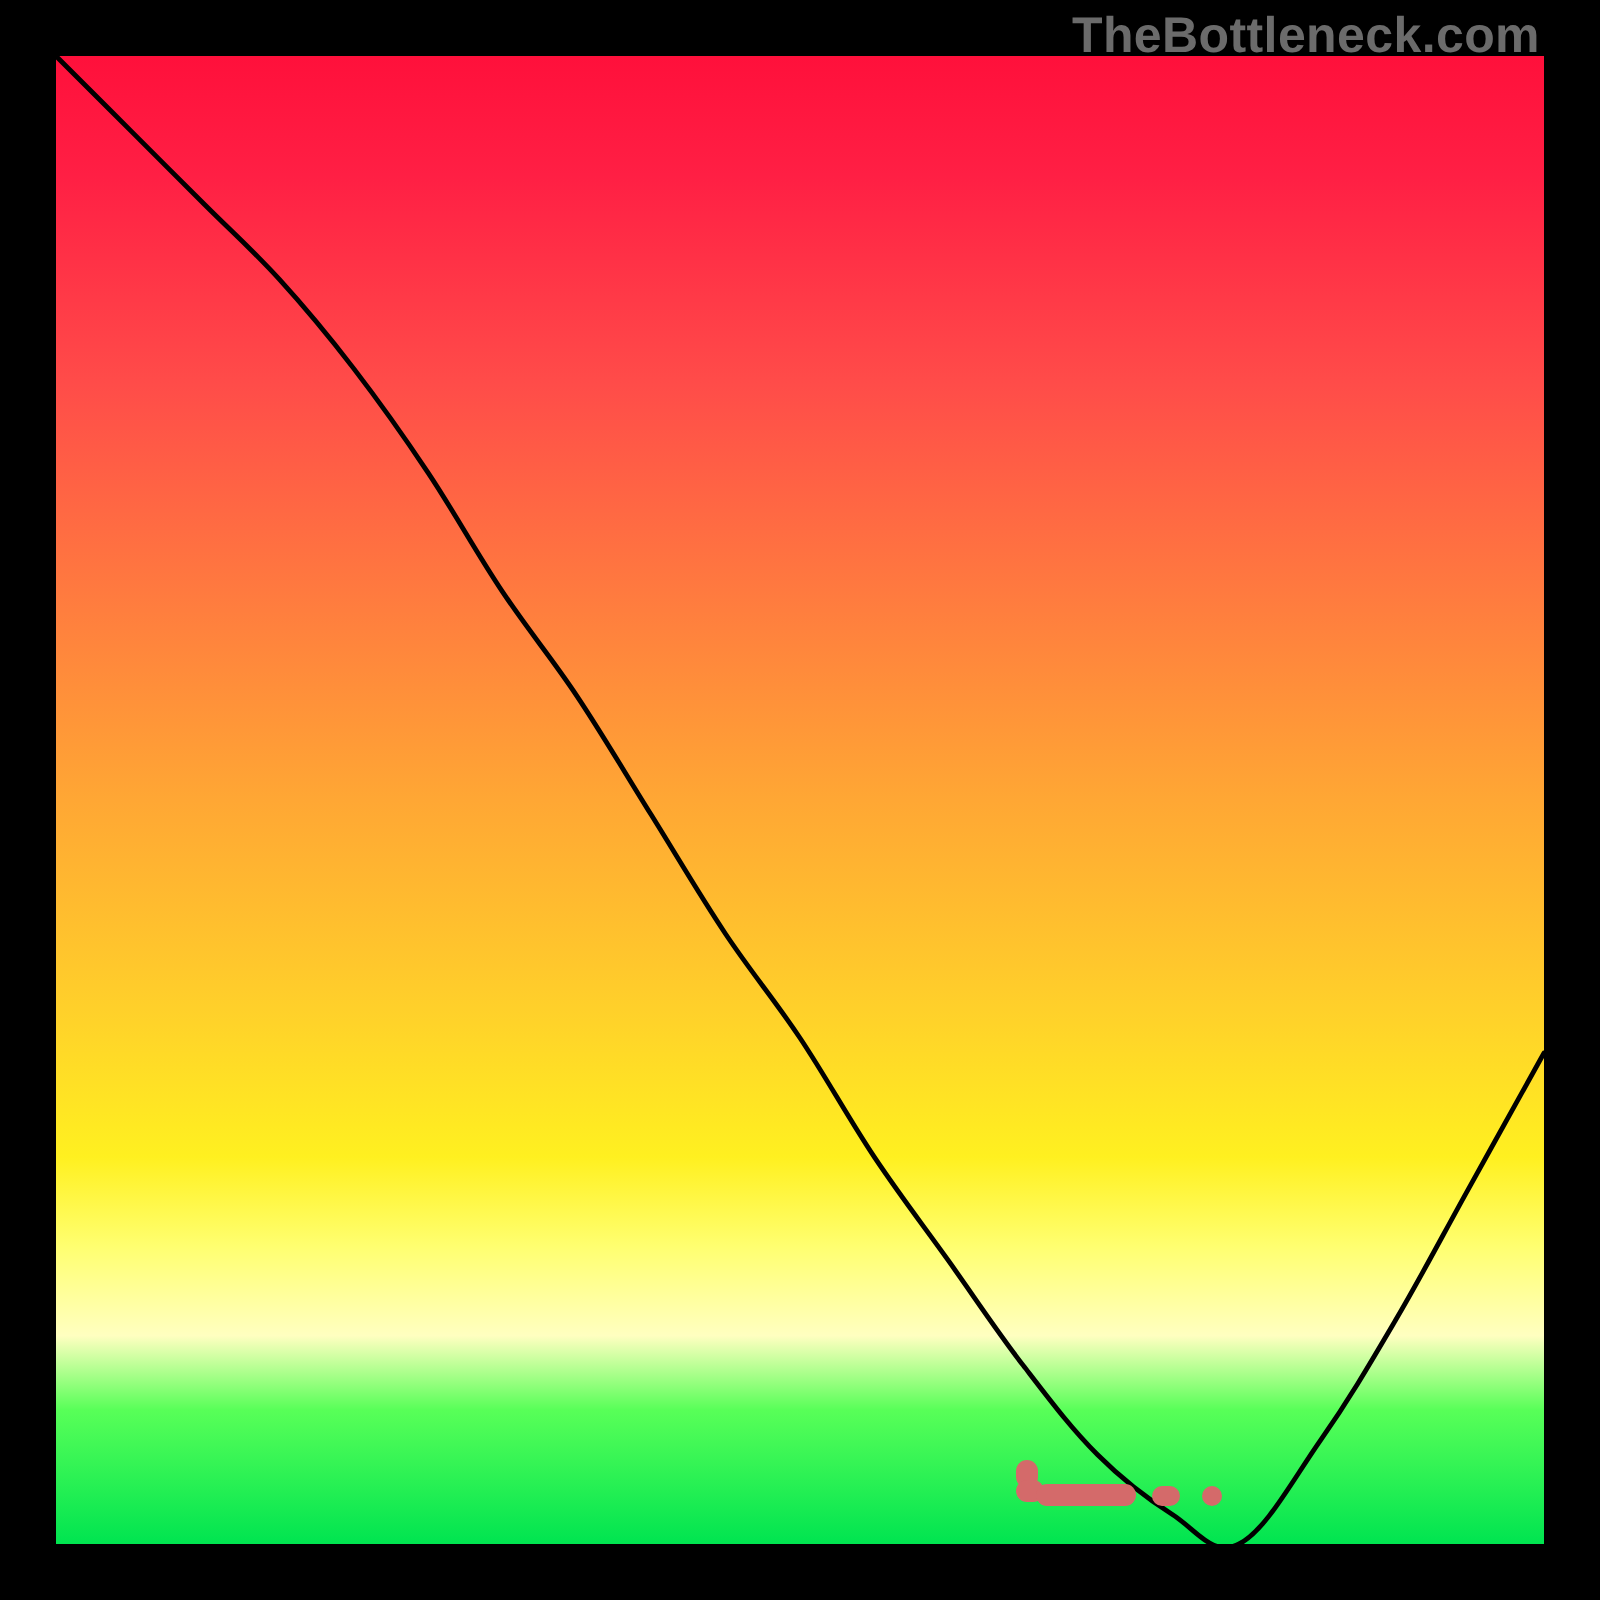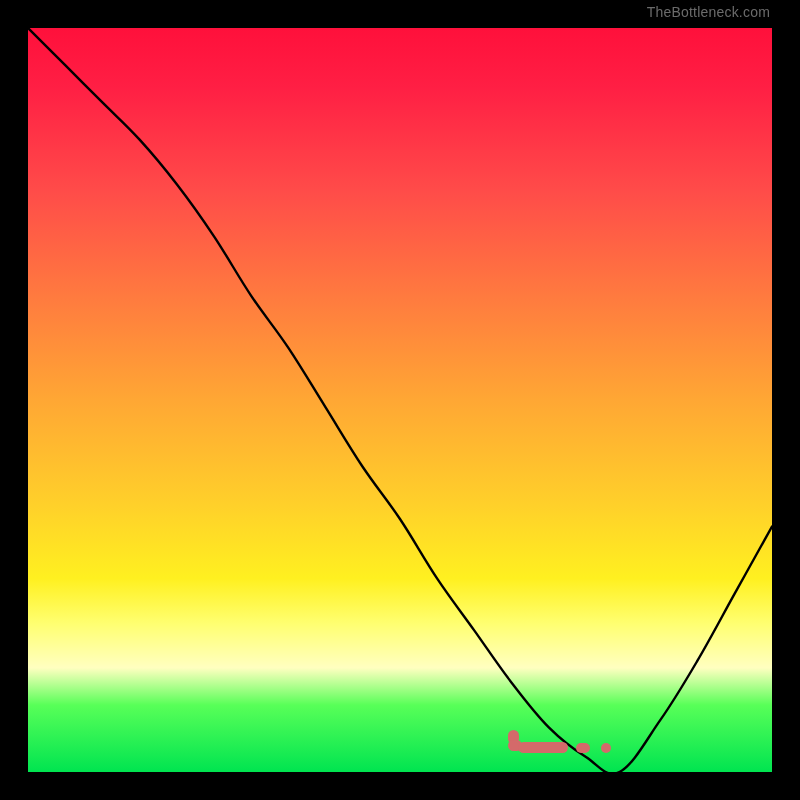--- a/index.html
+++ b/index.html
@@ -39,22 +39,22 @@
       #ffffc0 86%,
       #58ff58 91%,
       #00e450 100%
     );
   }
   .watermark {
     position: absolute;
     top: 4px;
     right: 30px;
     color: #6b6b6b;
-    font-size: 14px;
-    font-weight: 400;
+    font-size: 25px;
+    font-weight: 700;
     letter-spacing: 0.2px;
     user-select: none;
   }
   svg.curve {
     position: absolute;
     left: 0;
     top: 0;
     width: 744px;
     height: 744px;
   }

